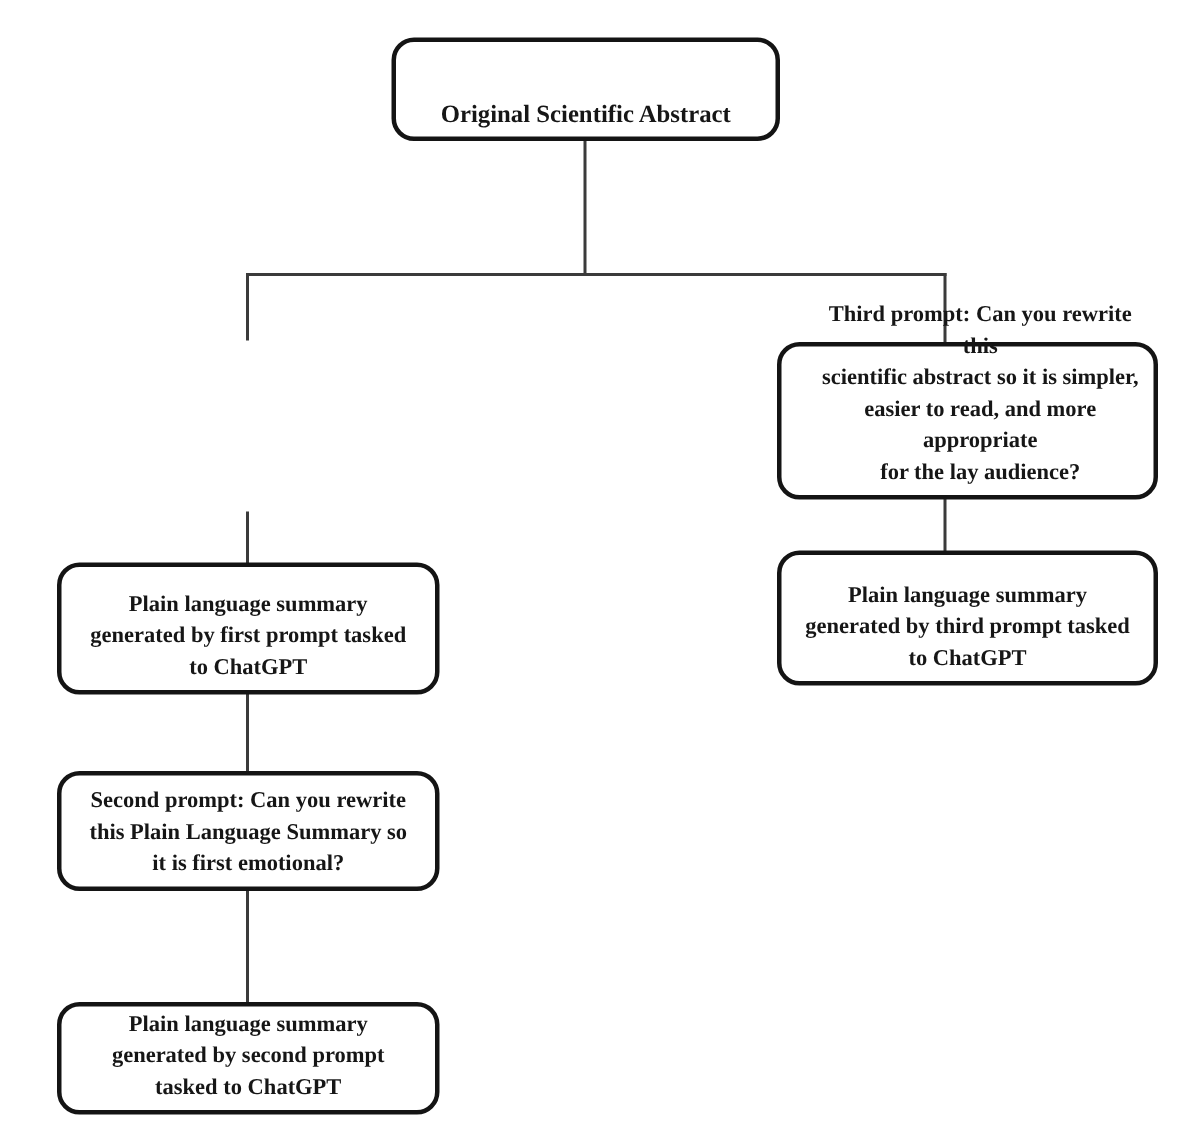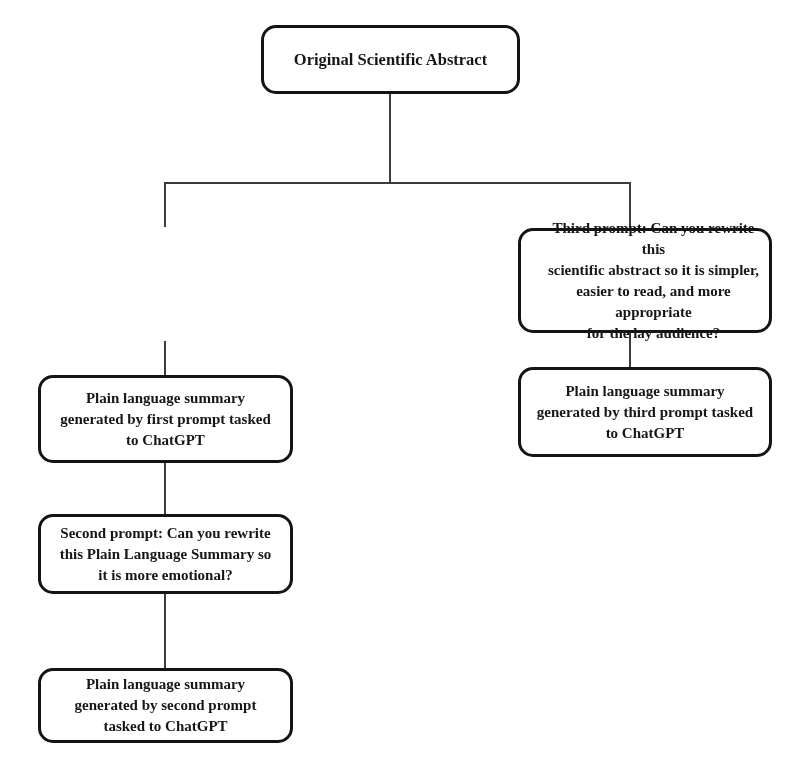--- a/index.html
+++ b/index.html
@@ -22,21 +22,21 @@
     overflow: hidden;
     font-family: "Liberation Serif", serif;
   }
   .node {
     position: absolute;
     box-sizing: border-box;
     background: var(--box-fill);
     border: 3px solid var(--box-border);
     border-radius: 15px;
     display: flex;
-    align-items: center;
+    align-items: flex-end;
     justify-content: center;
     text-align: center;
     padding: 4px 9px;
     z-index: 2;
   }
   .node .label {
     font-weight: bold;
     color: var(--text);
     font-size: 15px;
     line-height: 21px;
@@ -75,21 +75,21 @@
 
   <div class="node" style="left:38px; top:375px; width:255px; height:88px;">
     <span class="label">Plain language summary
 generated by first prompt tasked
 to ChatGPT</span>
   </div>
 
   <div class="node" style="left:38px; top:514px; width:255px; height:80px;">
     <span class="label">Second prompt: Can you rewrite
 this Plain Language Summary so
-it is more emotional?</span>
+it is first emotional?</span>
   </div>
 
   <div class="node" style="left:38px; top:668px; width:255px; height:75px;">
     <span class="label">Plain language summary
 generated by second prompt
 tasked to ChatGPT</span>
   </div>
 
   <div class="node" style="left:518px; top:228px; width:254px; height:105px;padding-left:26px;">
     <span class="label">Third prompt: Can you rewrite this

